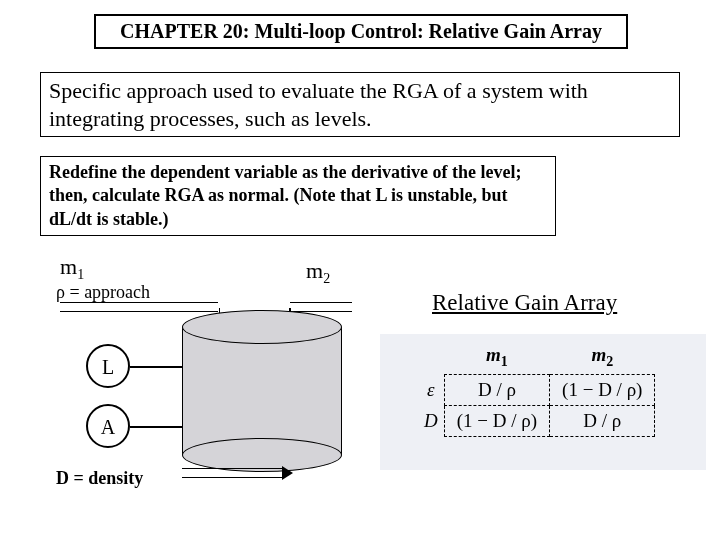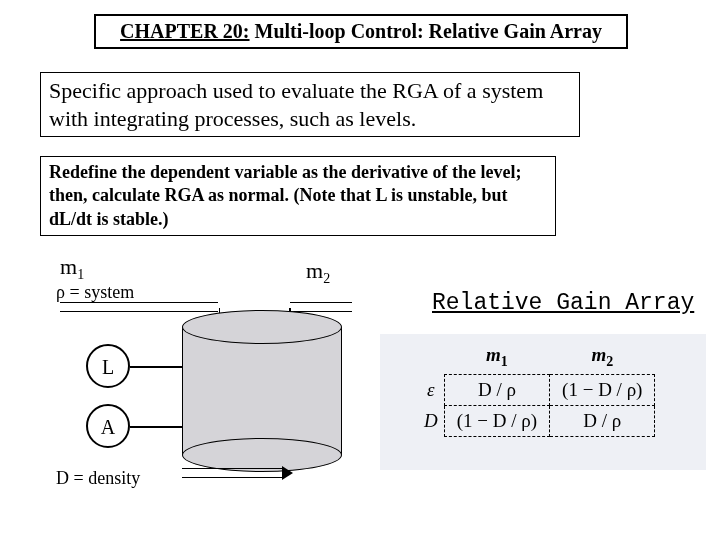--- a/index.html
+++ b/index.html
@@ -16,27 +16,27 @@
     position: absolute;
     left: 94px;
     top: 14px;
     width: 534px;
     border: 2px solid #000;
     padding: 4px 8px;
     text-align: center;
     font-weight: bold;
     font-size: 20px;
   }
-  .title-box .ch { text-decoration: underline; }
+  .title-box .ch { }
   .title-box .rest { }
   .box-approach {
     position: absolute;
     left: 40px;
     top: 72px;
-    width: 540px;
+    width: 640px;
     border: 1px solid #000;
     padding: 4px 8px;
     font-size: 22px;
     line-height: 1.25;
   }
   .box-redef {
     position: absolute;
     left: 40px;
     top: 156px;
     width: 516px;
@@ -150,21 +150,20 @@
   .conn {
     position: absolute;
     height: 1.5px; background:#000;
   }
   
   .rga-title {
     position: absolute;
     left: 432px; top: 290px;
     font-size: 23px;
     text-decoration: underline;
-    font-family: Liberation Mono, monospace;
   }
   .rga-panel {
     position: absolute;
     left: 380px; top: 334px;
     width: 326px; height: 136px;
     background: #eef0f5;
   }
   .rga-grid {
     position: absolute;
     left: 32px; top: 6px;
@@ -198,21 +197,21 @@
 </div>
 
 <div class="box-redef">
   <span>Redefine the dependent variable as the derivative of the level; then, calculate RGA as normal. (Note that L is unstable, but dL/dt is stable.)</span>
 </div>
 
 <div class="lbl" style="left:60px; top:254px;">
   <span>m</span><span class="sub">1</span>
 </div>
 
-<div class="lbl density-lbl" style="left:56px; top:282px;">ρ = system</div>
+<div class="lbl density-lbl" style="left:56px; top:282px;">ρ = approach</div>
 
 <div class="lbl" style="left:306px; top:258px;">
   <span>m</span><span class="sub">2</span>
 </div>
 
 <div class="tank-fill"></div>
 <div class="tank-top"></div>
 <div class="tank-bottom"></div>
 
 <div class="inflow1"></div>
@@ -225,21 +224,21 @@
 <div class="circ" style="left:86px; top:344px;">
   <span>L</span>
 </div>
 <div class="conn" style="left:130px; top:366px; width:52px;"></div>
 
 <div class="circ" style="left:86px; top:404px;">
   <span>A</span>
 </div>
 <div class="conn" style="left:130px; top:426px; width:52px;"></div>
 
-<div class="lbl density-lbl" style="left:56px; top:468px;">D = density</div>
+<div class="lbl density-lbl" style="left:56px; top:468px;font-weight:bold;">D = density</div>
 
 <div class="rga-title">Relative Gain Array</div>
 <div class="rga-panel">
   <table class="rga-grid">
     <tbody>
         <tr>
       <td></td>
       <th><span>m</span><span class="sub noital">1</span></th>
       <th><span>m</span><span class="sub noital">2</span></th>
     </tr>

